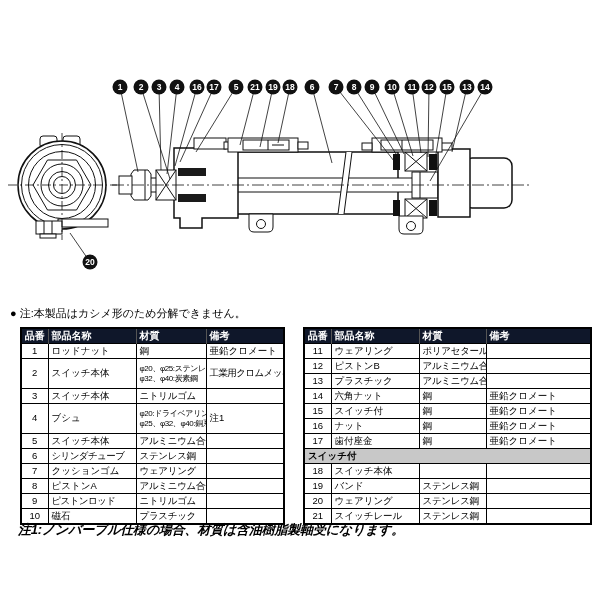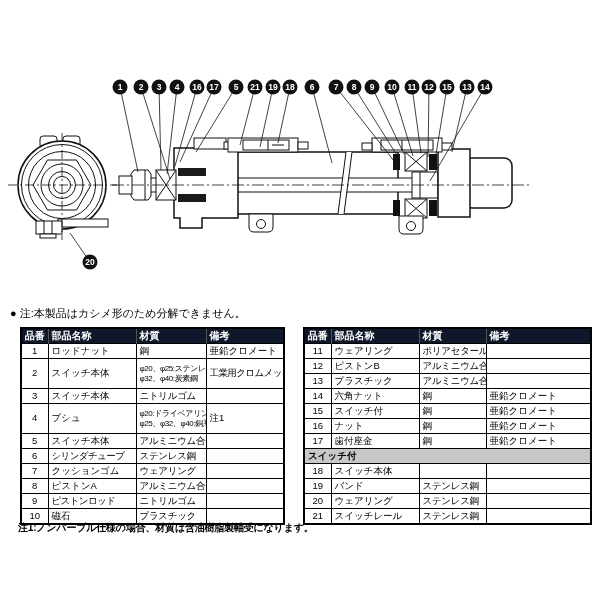--- a/index.html
+++ b/index.html
@@ -1,20 +1,20 @@
 <!DOCTYPE html>
 <html><head>
 <meta charset="utf-8">
 <style>
   html,body{margin:0;padding:0;background:#fff;}
   .page{position:relative;width:600px;height:600px;background:#ffffff;overflow:hidden;
         font-family:"Liberation Sans","DejaVu Sans",sans-serif;color:#000;}
   svg{position:absolute;left:0;top:0;}
   .note-top{position:absolute;left:10px;top:306px;font-size:11px;font-weight:normal;letter-spacing:0px;}
-  .note-bottom{position:absolute;left:18px;top:521px;font-size:10px;font-weight:600;letter-spacing:-0.2px;}
+  .note-bottom{position:absolute;left:18px;top:521px;font-size:13px;font-weight:600;letter-spacing:-0.2px;font-style:italic;}
   table.parts{position:absolute;top:327px;border-collapse:collapse;table-layout:fixed;
               border:2px solid #000;background:#fff;}
   #left-table{left:20px;width:263px;}
   #right-table{left:303px;width:287px;}
   table.parts th{background:#0f172a;color:#fff;font-size:10px;font-weight:bold;text-align:left;
                  padding:0 3px;height:14px;border-left:1px solid #555;line-height:1;}
   table.parts th:first-child{text-align:center;padding:0;border-left:none;}
   table.parts td{border:1px solid #000;font-size:9.5px;padding:0 3px;vertical-align:middle;
                  line-height:1.1;white-space:nowrap;overflow:hidden;}
   table.parts tr{height:15px;}

